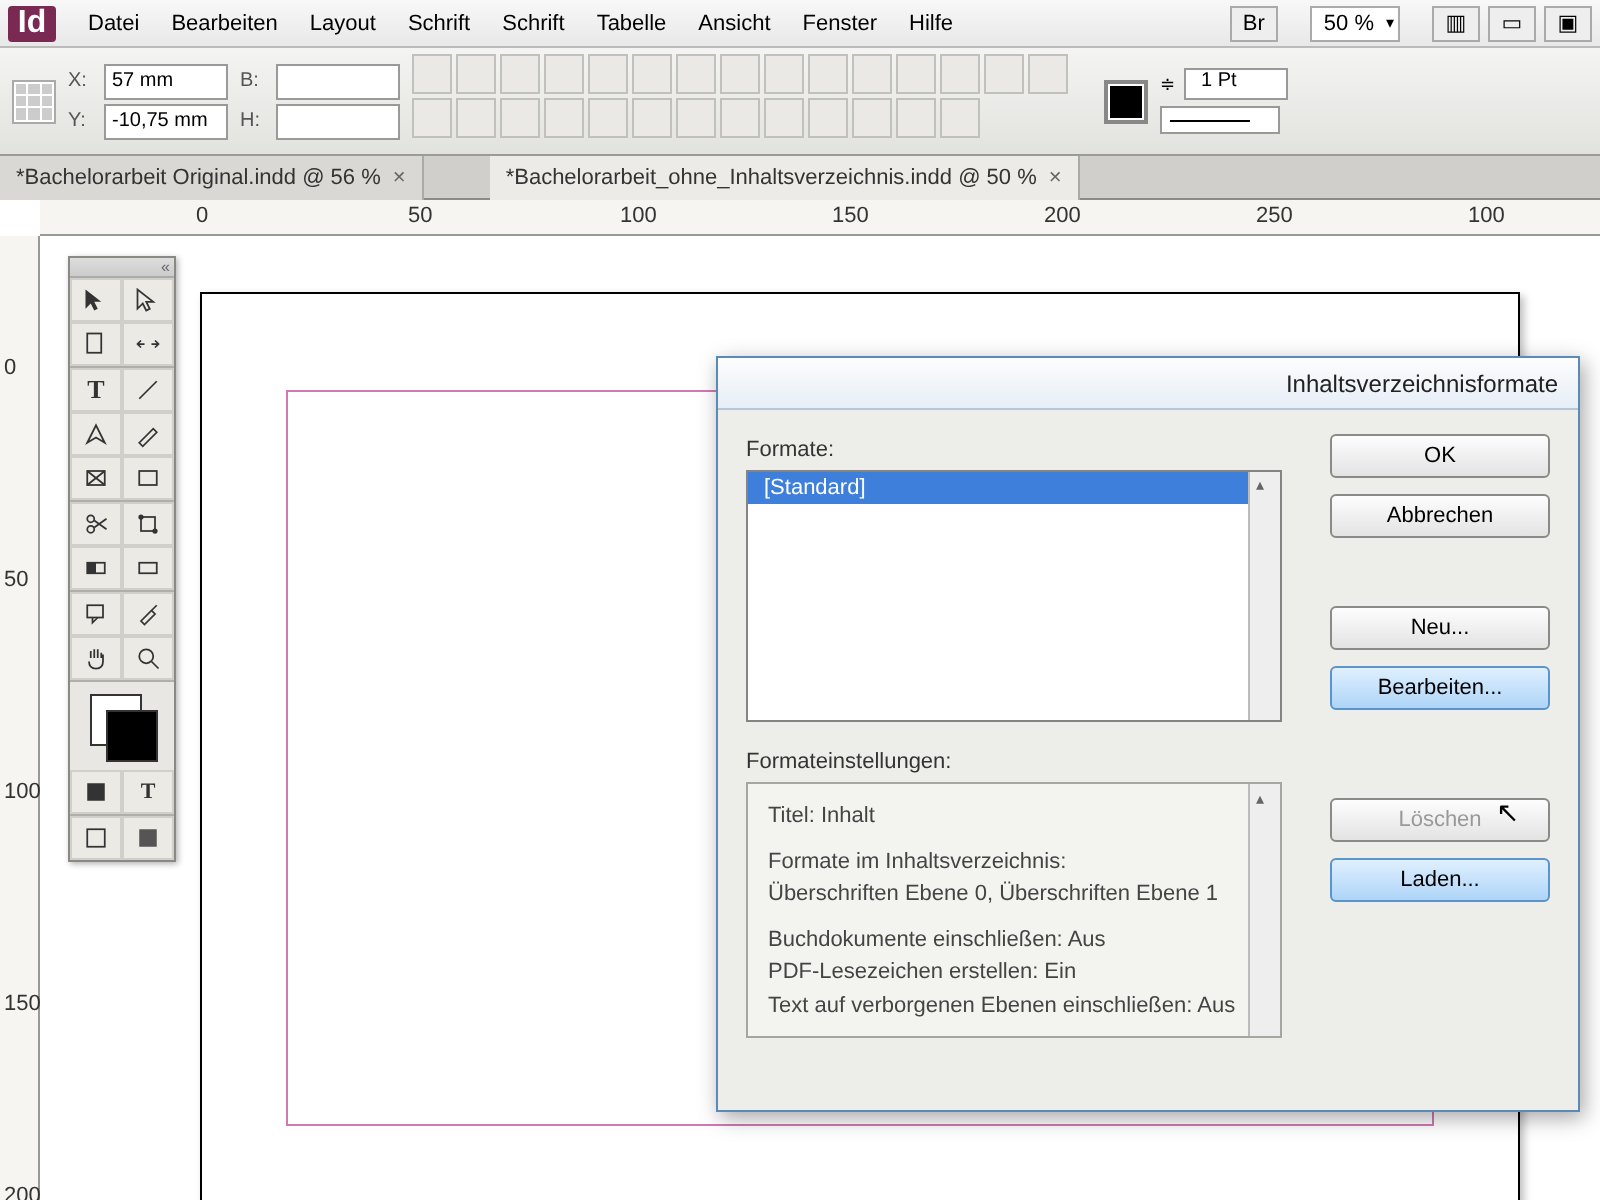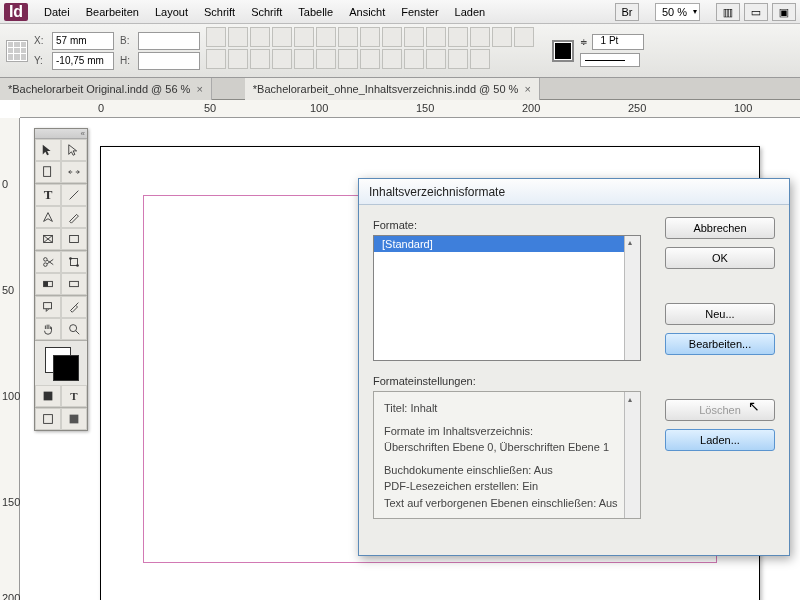--- a/index.html
+++ b/index.html
@@ -52,21 +52,21 @@
 .tool-grid { display: grid; grid-template-columns: 1fr 1fr; }
 .tool { width: 26px; height: 22px; border: 1px solid #d0cfca; background: #eceae5; display: flex; align-items: center; justify-content: center; color: #333; cursor: pointer; }
 .tool svg { width: 14px; height: 14px; }
 .tool-sep { grid-column: 1/3; height: 1px; background: #b0afaa; }
 .swatch-group { grid-column: 1/3; height: 44px; position: relative; }
 .swatch-bg { position: absolute; top: 6px; left: 10px; width: 26px; height: 26px; background: #fff; border: 1px solid #333; }
 .swatch-fg { position: absolute; top: 14px; left: 18px; width: 26px; height: 26px; background: #000; border: 1px solid #333; }
 
 
 .dialog { position: absolute; top: 178px; left: 358px; width: 432px; height: 378px; background: #ededea; border: 1px solid #5b8ab8; box-shadow: 2px 3px 10px rgba(0,0,0,0.35); z-index: 100; }
-.dlg-title { height: 26px; background: linear-gradient(#fdfdfd, #e6eef7); border-bottom: 1px solid #b6c6d6; padding: 0 10px; line-height: 26px; font-size: 12px; color: #222; }
+.dlg-title { height: 26px; background: linear-gradient(#fdfdfd, #e6eef7); border-bottom: 1px solid #b6c6d6; padding: 0 10px; line-height: 26px; font-size: 12px; color: #222; text-align: right; }
 .dlg-body { position: absolute; top: 26px; left: 0; right: 0; bottom: 0; padding: 14px; }
 .dlg-label { font-size: 11px; color: #333; margin-bottom: 4px; }
 .formats-box { width: 268px; height: 126px; background: #fff; border: 1px solid #848484; position: relative; margin-bottom: 14px; }
 .formats-box .sel-item { background: #3e7fdb; color: #fff; padding: 2px 8px; font-size: 11px; }
 .formats-box .scrollbit { position: absolute; right: 0; top: 0; width: 16px; bottom: 0; background: #eee; border-left: 1px solid #bbb; }
 .formats-box .scrollbit::before { content: "▴"; position: absolute; top: 2px; left: 3px; font-size: 8px; color: #666; }
 .settings-box { width: 268px; height: 128px; background: #f3f3f0; border: 1px solid #a5a5a1; padding: 8px 10px; font-size: 10px; color: #444; line-height: 1.5; position: relative; }
 .settings-box .scrollbit { position: absolute; right: 0; top: 0; width: 16px; bottom: 0; background: #eee; border-left: 1px solid #bbb; }
 .settings-box .scrollbit::before { content: "▴"; position: absolute; top: 2px; left: 3px; font-size: 8px; color: #666; }
 .dlg-buttons { position: absolute; top: 12px; right: 14px; width: 110px; display: flex; flex-direction: column; gap: 8px; }
@@ -83,21 +83,21 @@
 <div class="menubar">
   <div class="app-logo">Id</div>
   <div class="menu-item">Datei</div>
   <div class="menu-item">Bearbeiten</div>
   <div class="menu-item">Layout</div>
   <div class="menu-item">Schrift</div>
   <div class="menu-item">Schrift</div>
   <div class="menu-item">Tabelle</div>
   <div class="menu-item">Ansicht</div>
   <div class="menu-item">Fenster</div>
-  <div class="menu-item">Laden</div>
+  <div class="menu-item">Hilfe</div>
   <div class="menu-right">
     <div class="menu-btn">Br</div>
     <div style="width:8px"></div>
     <div class="zoom-sel">50 %</div>
     <div style="width:8px"></div>
     <div class="menu-btn">▥</div>
     <div class="menu-btn">▭</div>
     <div class="menu-btn">▣</div>
   </div>
 </div>
@@ -354,22 +354,22 @@
       <div style="height:6px"></div>
       <div>Formate im Inhaltsverzeichnis:</div>
       <div>Überschriften Ebene 0, Überschriften Ebene 1</div>
       <div style="height:6px"></div>
       <div>Buchdokumente einschließen: Aus</div>
       <div>PDF-Lesezeichen erstellen: Ein</div>
       <div>Text auf verborgenen Ebenen einschließen: Aus</div>
       <div class="scrollbit"></div>
     </div>
     <div class="dlg-buttons">
+      <div class="dlg-btn">OK</div>
       <div class="dlg-btn">Abbrechen</div>
-      <div class="dlg-btn">OK</div>
       <div class="dlg-btn gap">Neu...</div>
       <div class="dlg-btn blue">Bearbeiten...</div>
       <div class="dlg-btn disabled gap2">Löschen</div>
       <div class="dlg-btn blue">Laden...</div>
     </div>
   </div>
 </div>
 
 <div class="cursor">↖</div>
 

